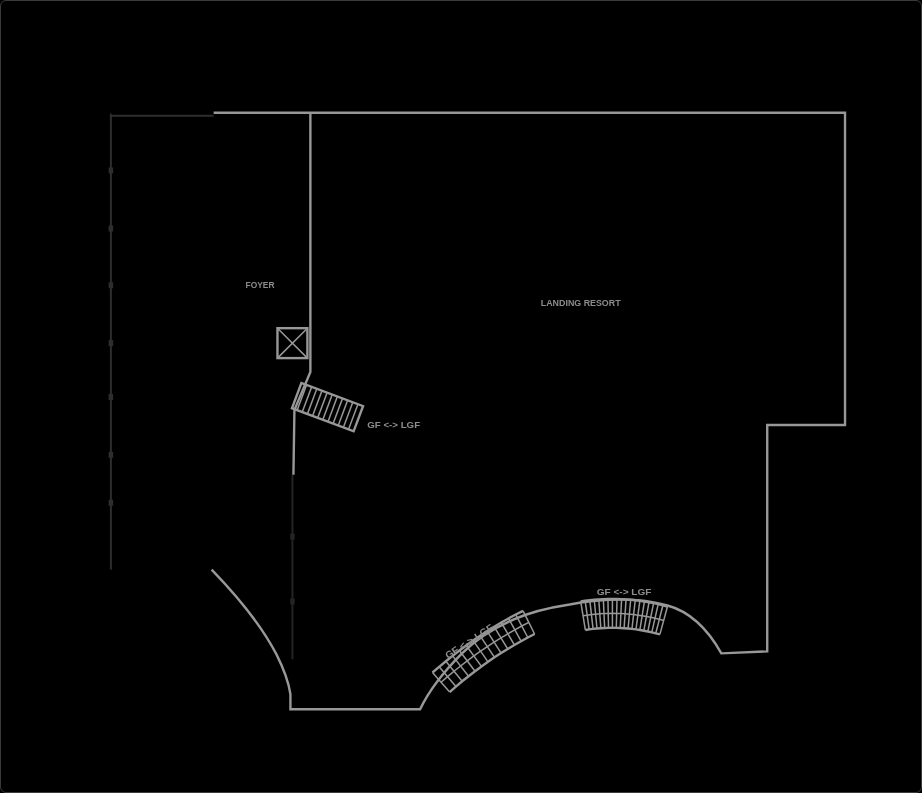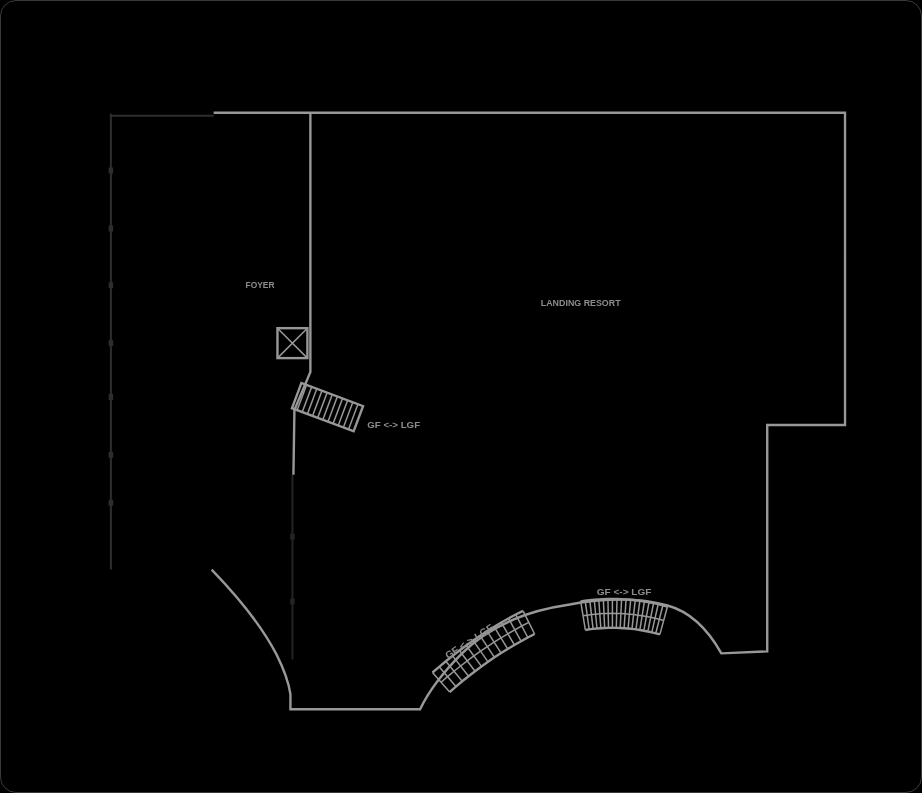--- a/index.html
+++ b/index.html
@@ -1,21 +1,21 @@
 <!DOCTYPE html>
 <html style="--bg: #000000; --border: #3a3a3a; --wall-bright: #989898; --wall-dim: #2e2e2e; --wall-dim-inner: #242424; --label: #8c8c8c;"><head>
 <meta charset="utf-8">
 <style>
   html,body{margin:0;padding:0;background:#000;}
   .frame{
     position:relative;
     width:920px;height:791px;
     background:var(--bg,#000);
     border:1px solid var(--border,#3a3a3a);
-    border-radius:16px;
+    border-radius:6px;
     overflow:hidden;
     font-family:"Liberation Sans", sans-serif;
   }
   svg{display:block;}
   .bright{stroke:var(--wall-bright,#989898);stroke-width:2.4;fill:none;}
   .bright .thin{stroke-width:1.5;}
   .dim{stroke:var(--wall-dim,#2e2e2e);stroke-width:2;fill:none;}
   .dim2{stroke:var(--wall-dim-inner,#242424);}
   .labels text{
     fill:var(--label,#8c8c8c);

